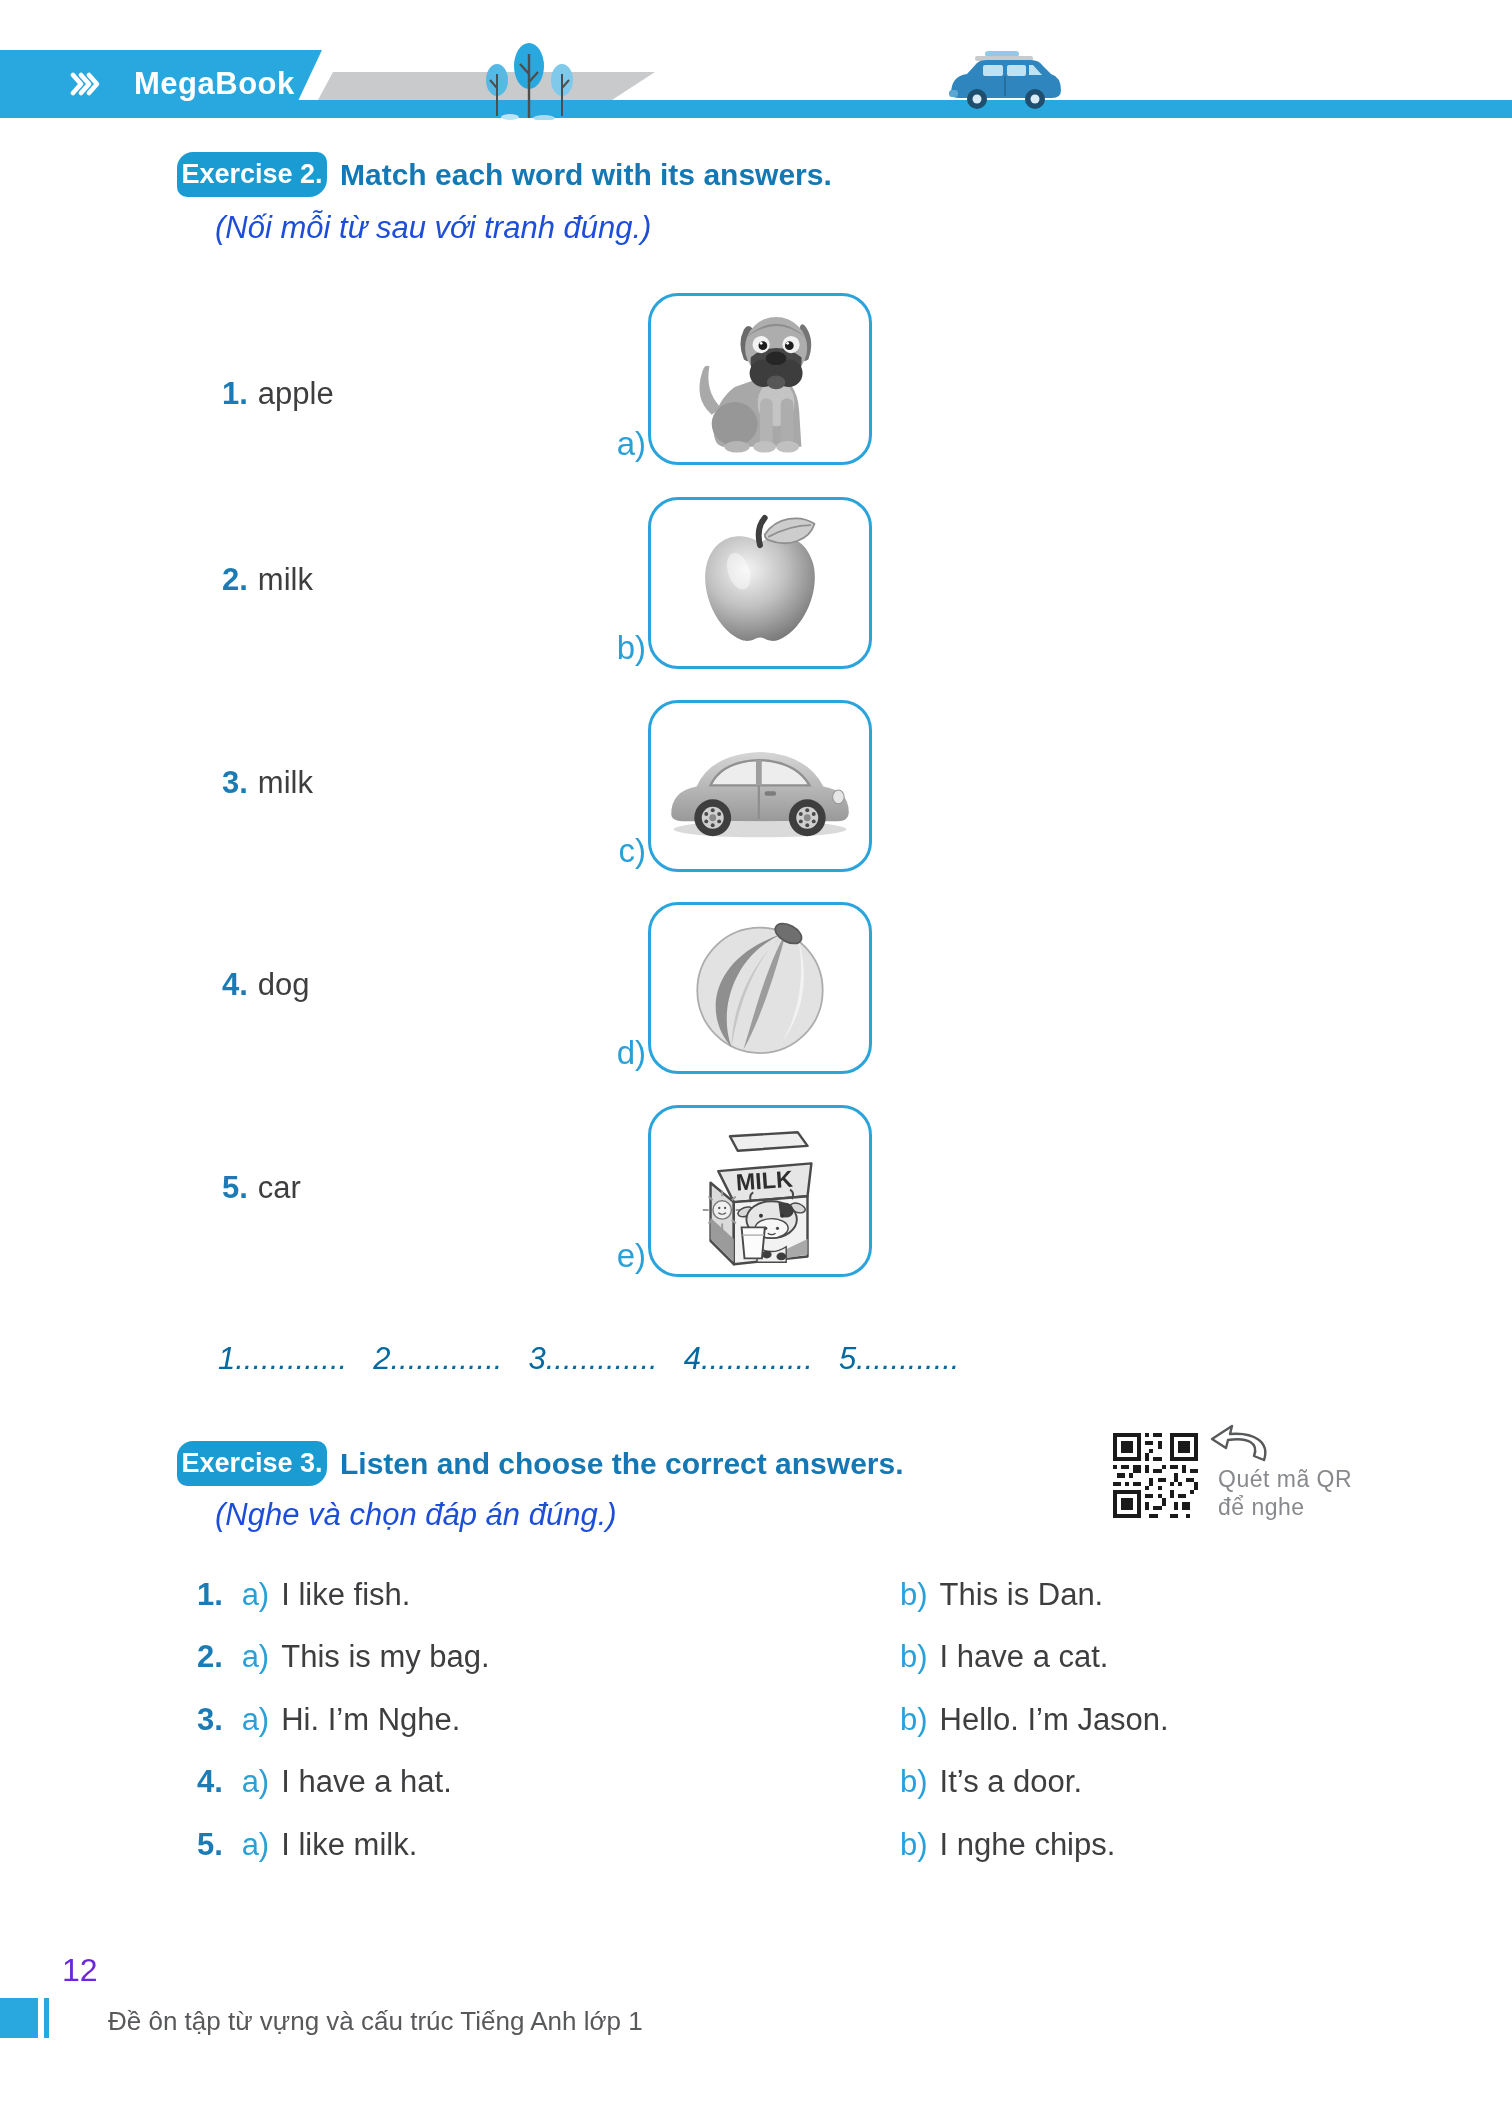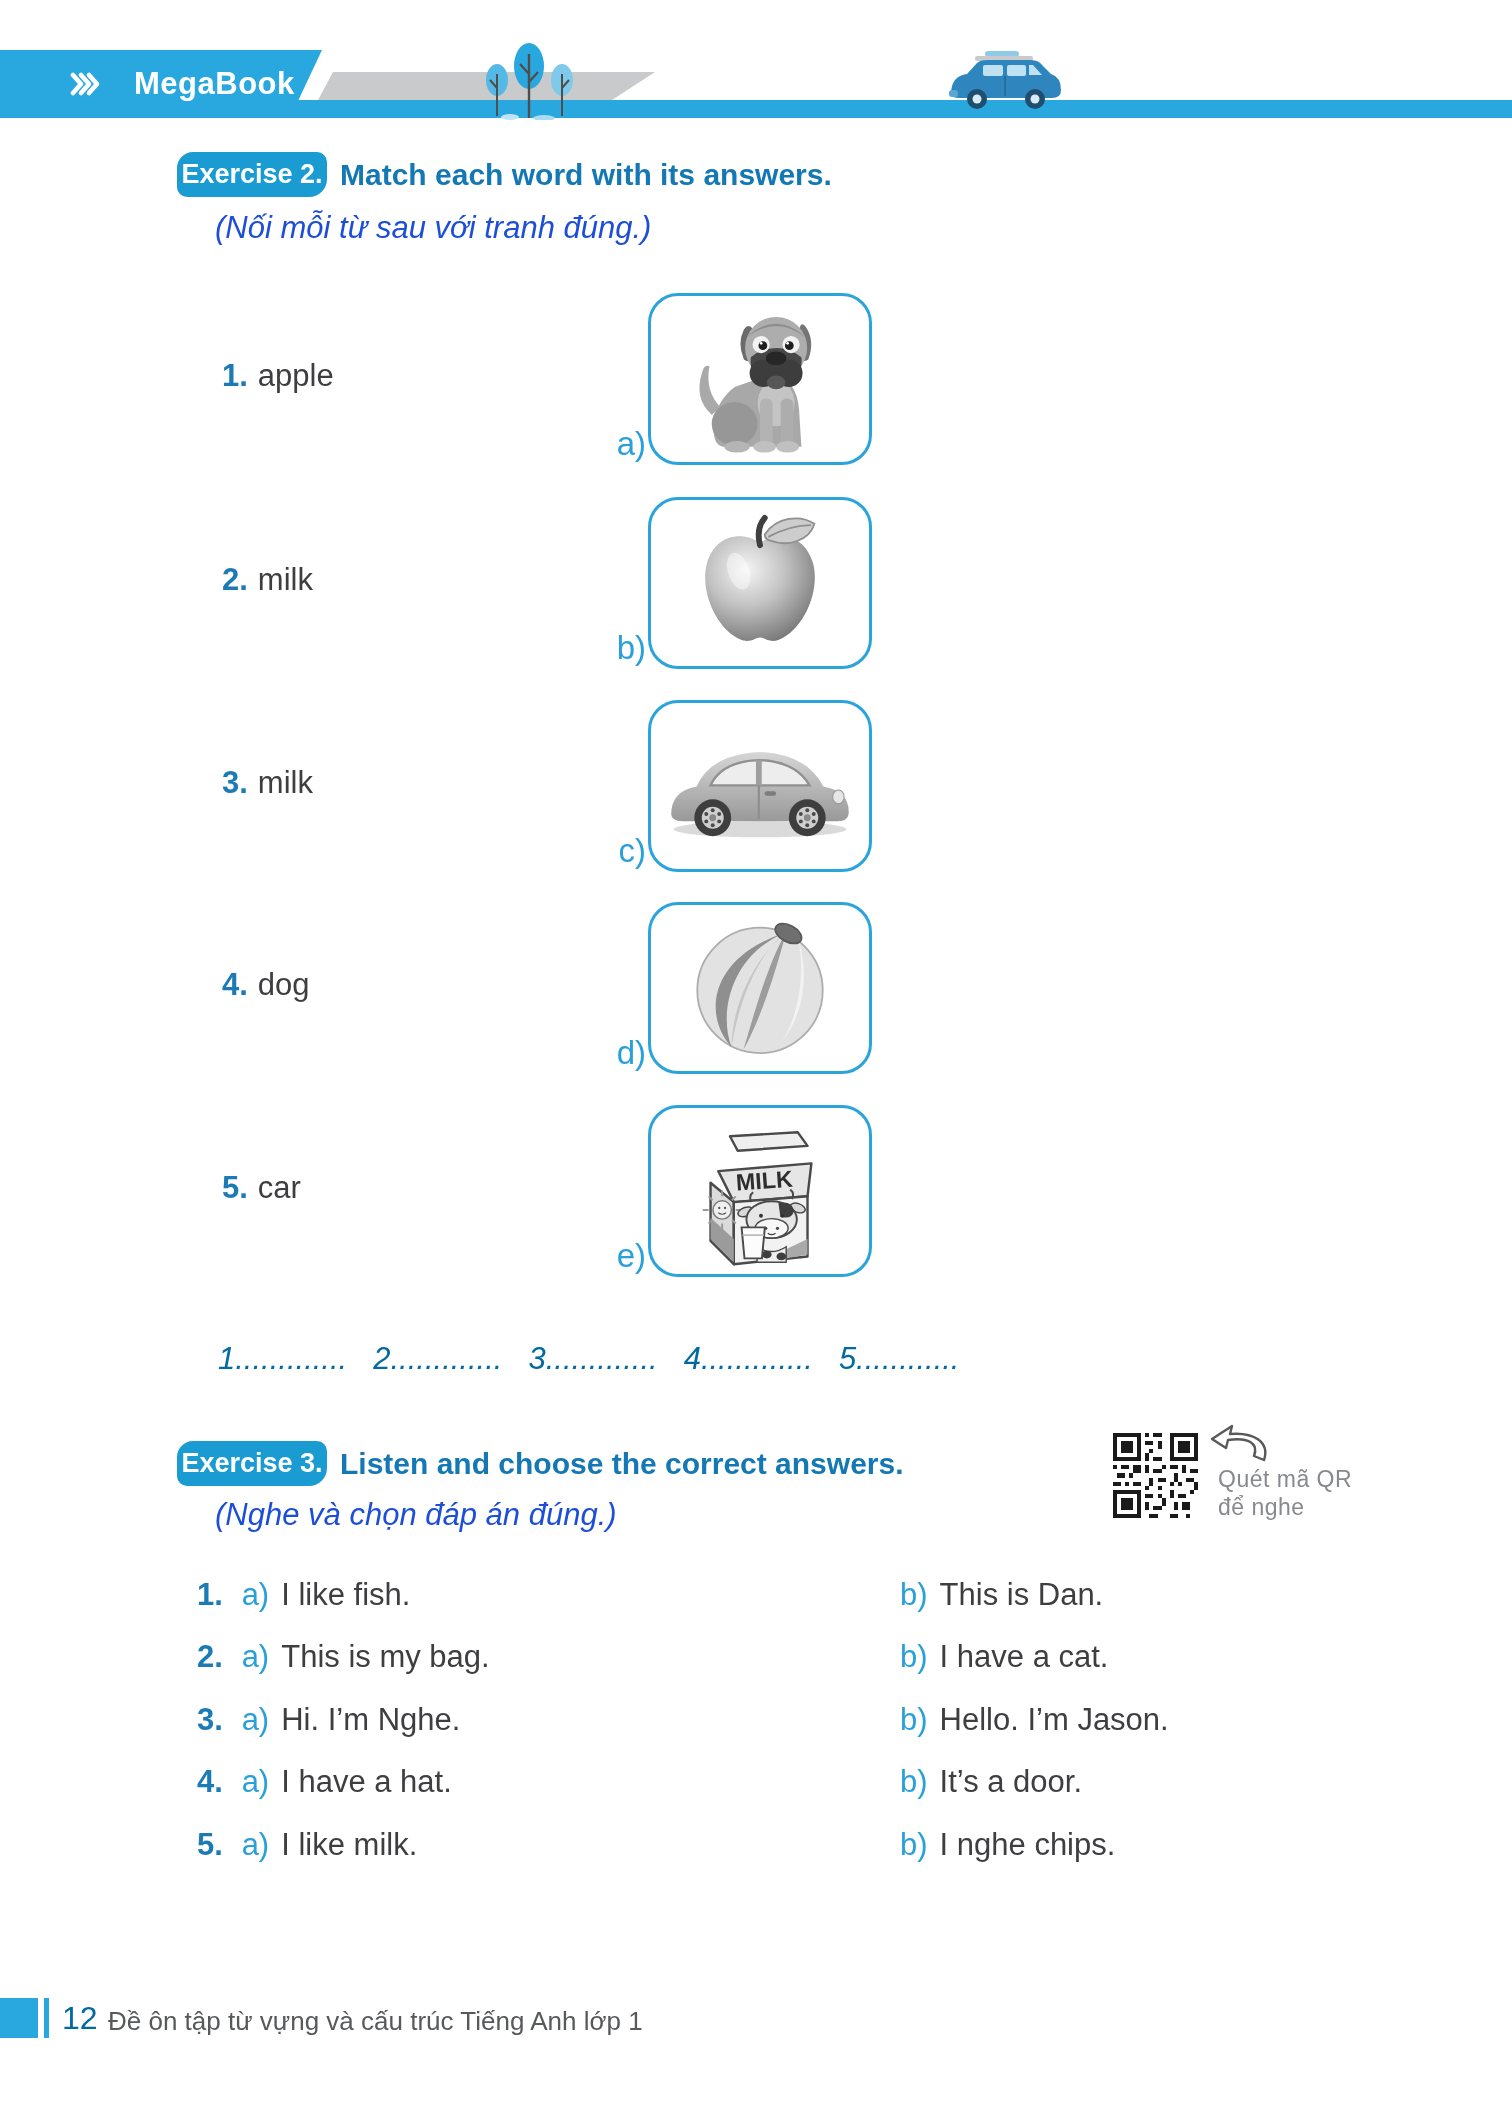--- a/index.html
+++ b/index.html
@@ -40,21 +40,21 @@
   .qr { position:absolute; left:1113px; top:1433px; width:85px; height:85px; }
   .qr-arrow { position:absolute; left:1206px; top:1424px; }
   .qr-cap { position:absolute; left:1218px; font-size:23px; color:#87898c; letter-spacing:.5px; }
   .ex3-row { position:absolute; left:197px; width:1240px; height:42px; font-size:31px; white-space:nowrap; }
   .ex3-row .num { font-weight:bold; color:#1c7bb5; display:inline-block; min-width:36px; }
   .ex3-row .opt { color:#2aa0d8; margin-right:12px; }
   .ex3-row .bcell { position:absolute; left:703px; top:0; }
   
   .foot-block { position:absolute; left:0; top:1998px; width:38px; height:40px; background:#29a8df; }
   .foot-bar   { position:absolute; left:44px; top:1998px; width:5px; height:40px; background:#29a8df; }
-  .foot-page  { position:absolute; left:62px; top:2000px; font-size:32px; color:#0369a1; }
+  .foot-page  { position:absolute; left:62px; top:1952px; font-size:32px; color:#6d28d9; }
   .foot-title { position:absolute; left:108px; top:2006px; font-size:26px; color:#58595b; }
   svg text { font-family:"Liberation Sans", sans-serif; }
 </style>
 </head>
 <body>
 
 <div class="page">
 
   <div>
     <div class="hdr-gray"></div>
@@ -93,21 +93,21 @@
       <circle cx="90" cy="51" r="10" fill="#1f4e6e"></circle>
         <circle cx="90" cy="51" r="4.5" fill="#d8ecf7"></circle>
     </svg>
   </div>
 
   <div>
     <div class="badge" style="top:152px">Exercise 2.</div>
     <div class="ex-title" style="top:152px">Match each word with its answers.</div>
     <div class="ex-sub" style="top:210px">(Nối mỗi từ sau với tranh đúng.)</div>
 
-    <div class="word-row" style="top:358px">
+    <div class="word-row" style="top:376px">
       <span class="num">1.</span><span>apple</span>
     </div>
     <div class="word-row" style="top:562px">
       <span class="num">2.</span><span>milk</span>
     </div>
     <div class="word-row" style="top:765px">
       <span class="num">3.</span><span>milk</span>
     </div>
     <div class="word-row" style="top:967px">
       <span class="num">4.</span><span>dog</span>

